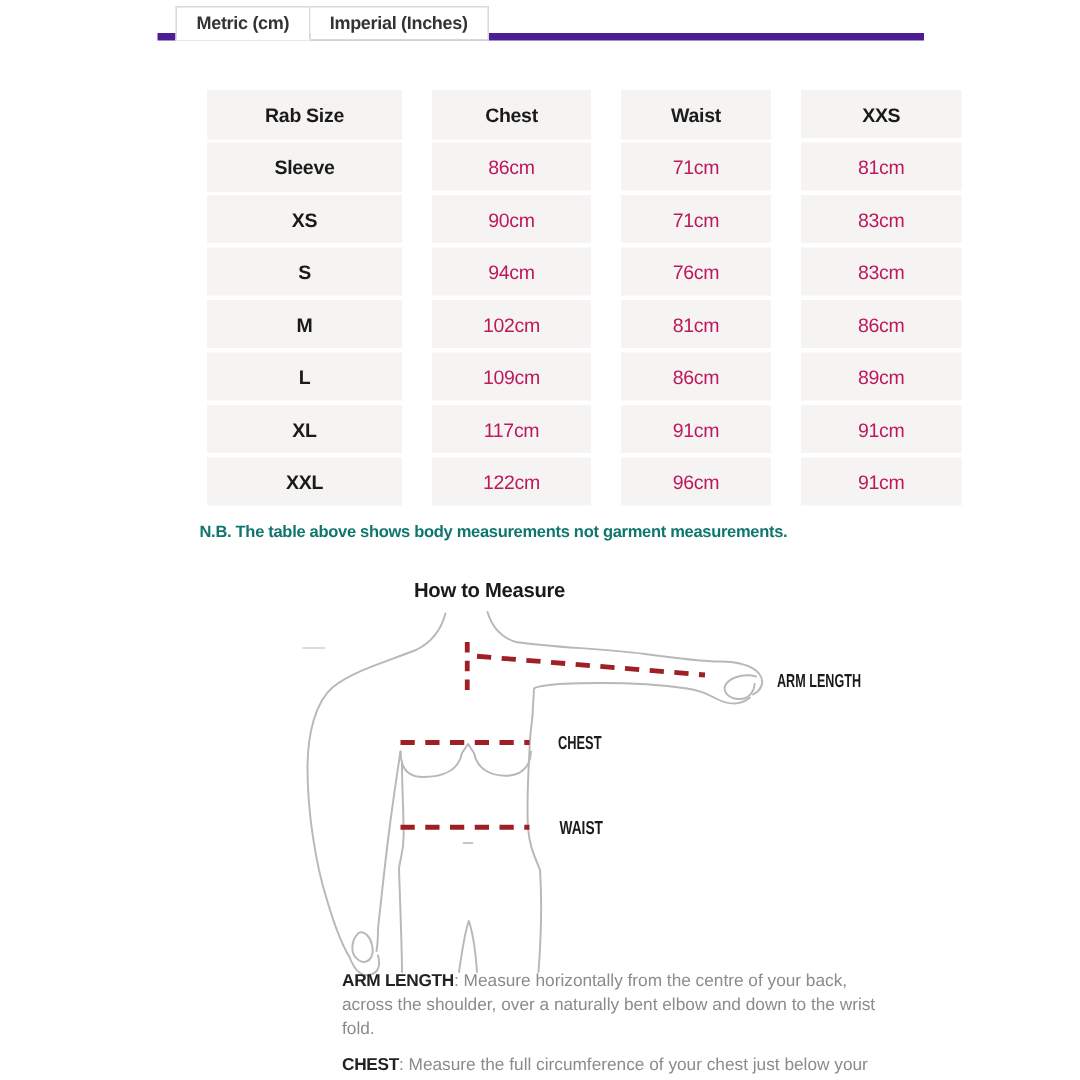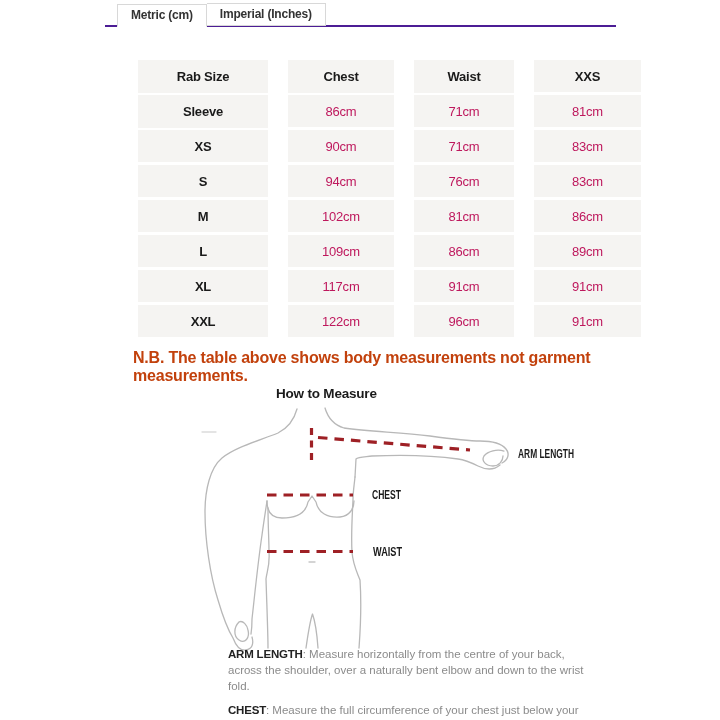--- a/index.html
+++ b/index.html
@@ -5,21 +5,21 @@
   * { box-sizing: border-box; }
   html,body { margin:0; padding:0; background:#fff; }
   body {
     width:720px; height:720px; position:relative; overflow:hidden;
     font-family:"Liberation Sans","DejaVu Sans",sans-serif; color:#222;
   }
 
   
   .tabbar{
     position:absolute; left:105px; top:4px; width:511px; height:23px;
-    display:flex; align-items:center; border-bottom:2px solid #4c1d95;
+    display:flex; align-items:flex-start; border-bottom:5px solid #4c1d95;
   }
   .tab{
     height:23px; line-height:21px; padding:0 13px; font-size:12px; font-weight:bold;
     color:#333; background:#fff; cursor:pointer; white-space:nowrap; letter-spacing:-0.2px;
   }
   .tab.active{
     border:1px solid #d8d8d8; border-bottom:1px solid #fff;
     margin-bottom:-1px; margin-left:12px;
   }
   .tab.inactive{
@@ -35,21 +35,21 @@
   .cell{
     background:#f5f4f2; display:flex; align-items:center; justify-content:center;
     font-size:13px; color:#be185d; letter-spacing:-0.2px;
   }
   .cell.hdr{ height:33px; font-weight:bold; color:#1a1a1a; }
   .cell.size{ font-weight:bold; color:#1a1a1a; }
 
   
   .nb-note{
     position:absolute; left:133px; top:349px; width:470px;
-    font-size:16px; font-weight:bold; color:#c2410c; letter-spacing:-0.2px;
+    font-size:11px; font-weight:bold; color:#0f766e; letter-spacing:-0.2px;
   }
 
   
   .htm-title{
     position:absolute; left:228px; top:386px;
     font-size:13.5px; font-weight:bold; color:#1a1a1a; letter-spacing:-0.2px;margin-left:48px;
   }
   .diagram{ position:absolute; left:0; top:402px; width:720px; height:250px; }
 
   .instructions{

